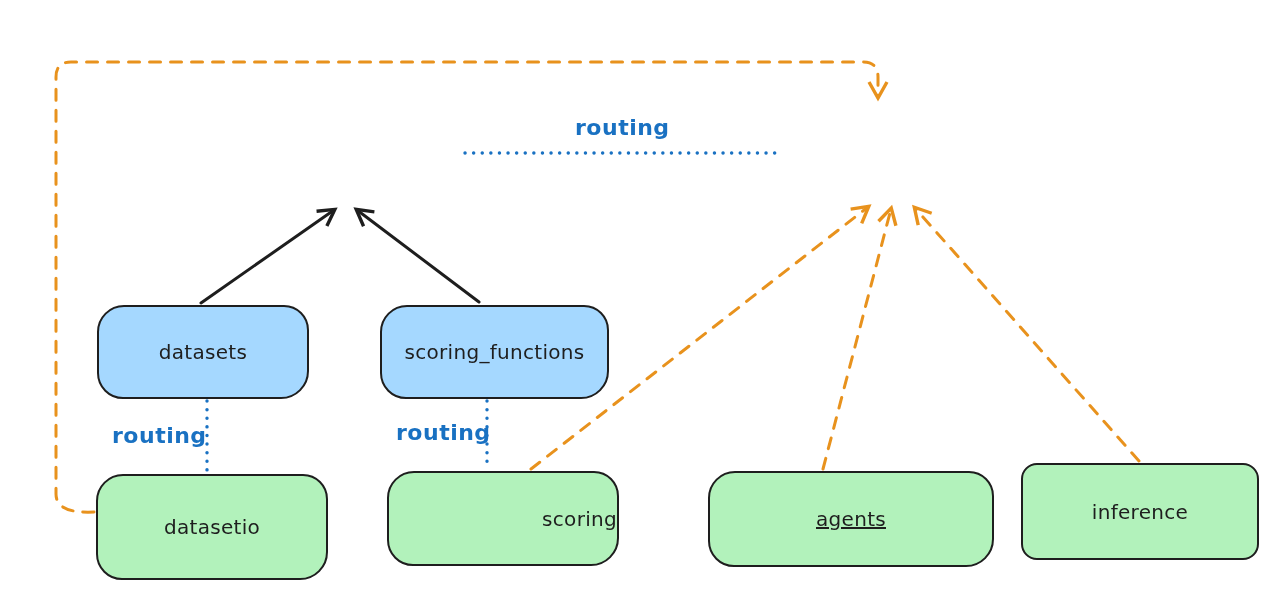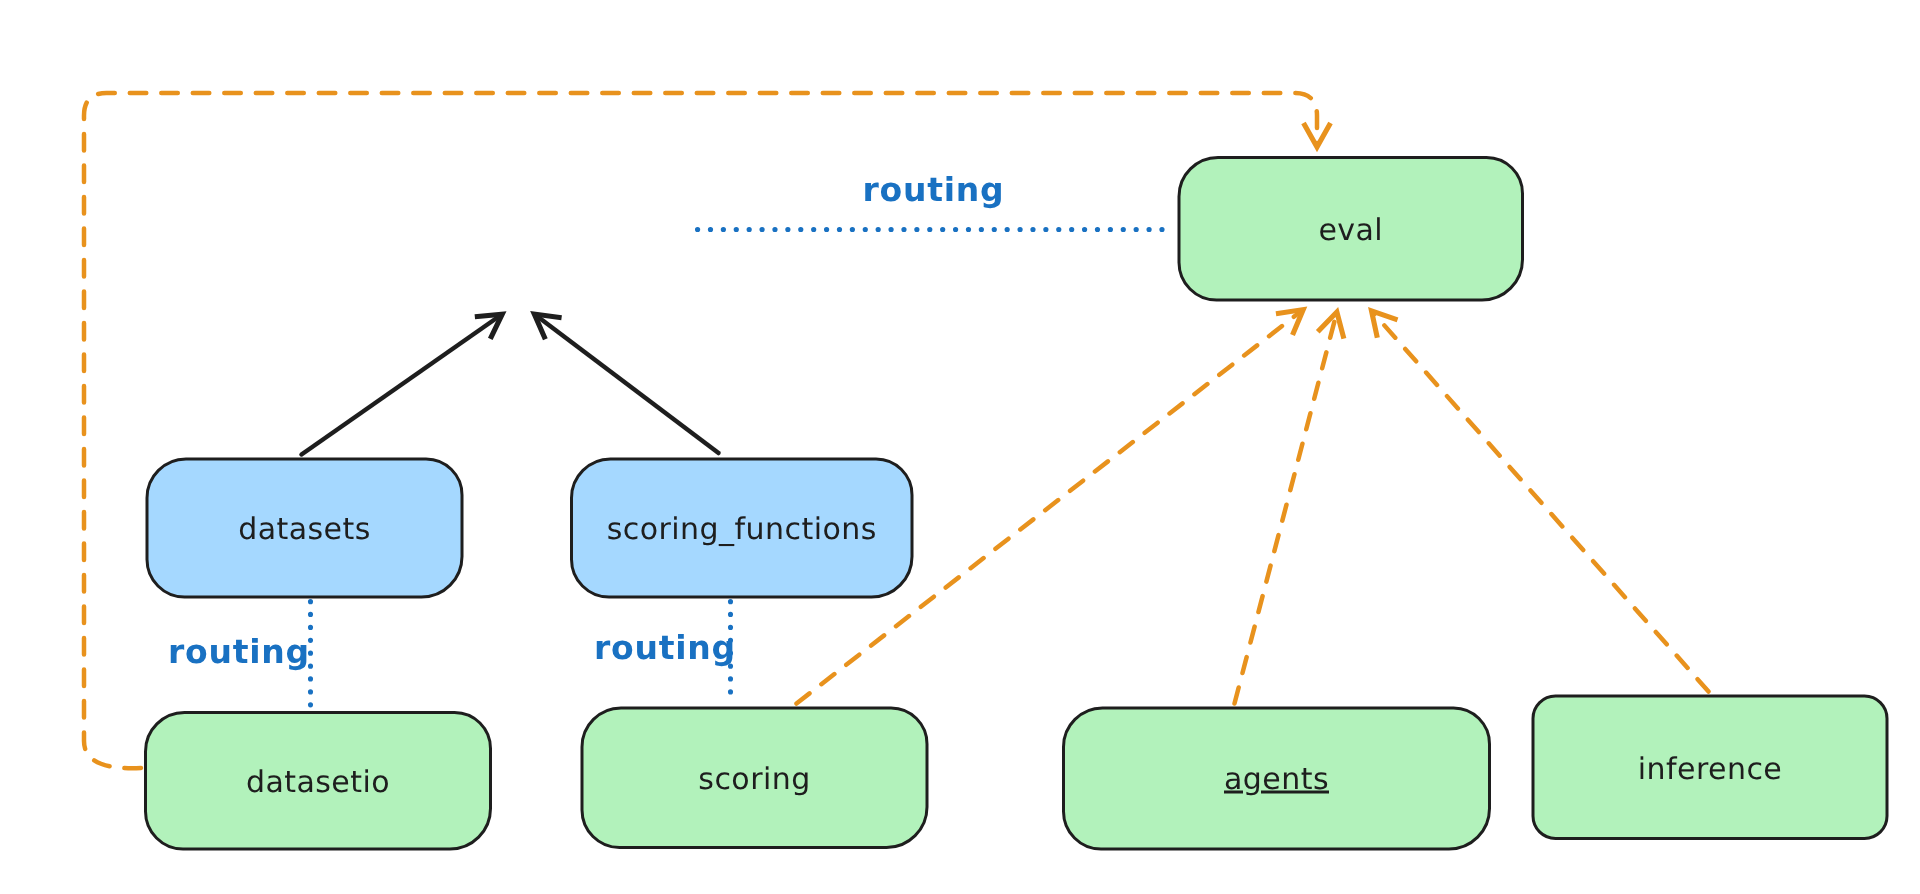--- a/index.html
+++ b/index.html
@@ -84,37 +84,34 @@
     <path class="edge-routing" d="M 207 401 L 207 471"></path>
     <path class="edge-routing" d="M 487 401 L 487 468"></path>
 
     <path class="edge-dep" d="M 94 512 C 72 513 56 509 56 494 L 56 77 Q 56 62 71 62 L 863 62 Q 878 62 878 77 L 878 97" marker-end="url(#ah-orange)"></path>
     <path class="edge-dep" d="M 531 469 L 868 207" marker-end="url(#ah-orange)"></path>
     <path class="edge-dep" d="M 823 469 L 891 209" marker-end="url(#ah-orange)"></path>
     <path class="edge-dep" d="M 1139 461 L 915 208" marker-end="url(#ah-orange)"></path>
   </svg>
 
 
-  <div class="node provider" style="left:785px; top:104px; width:231px; height:97px;">
-    <span>eval</span>
-  </div>
 
   <div class="node api" style="left:97px; top:305px; width:212px; height:94px;">
     <span>datasets</span>
   </div>
 
   <div class="node api" style="left:380px; top:305px; width:229px; height:94px;">
     <span>scoring_functions</span>
   </div>
 
-  <div class="node provider" style="left:96px; top:474px; width:232px; height:93px;">
+  <div class="node provider" style="left:96px; top:474px; width:232px; height:106px;">
     <span>datasetio</span>
   </div>
 
-  <div class="node provider" style="left:387px; top:471px; width:232px; height:95px;">
+  <div class="node provider" style="left:387px; top:471px; width:232px; height:95px;justify-content:flex-end;">
     <span>scoring</span>
   </div>
 
   <div class="node provider" style="left:708px; top:471px; width:286px; height:96px;text-decoration:underline;">
     <span>agents</span>
   </div>
 
   <div class="node provider" style="left:1021px; top:463px; width:238px; height:97px;border-radius:16px;">
     <span>inference</span>
   </div>

